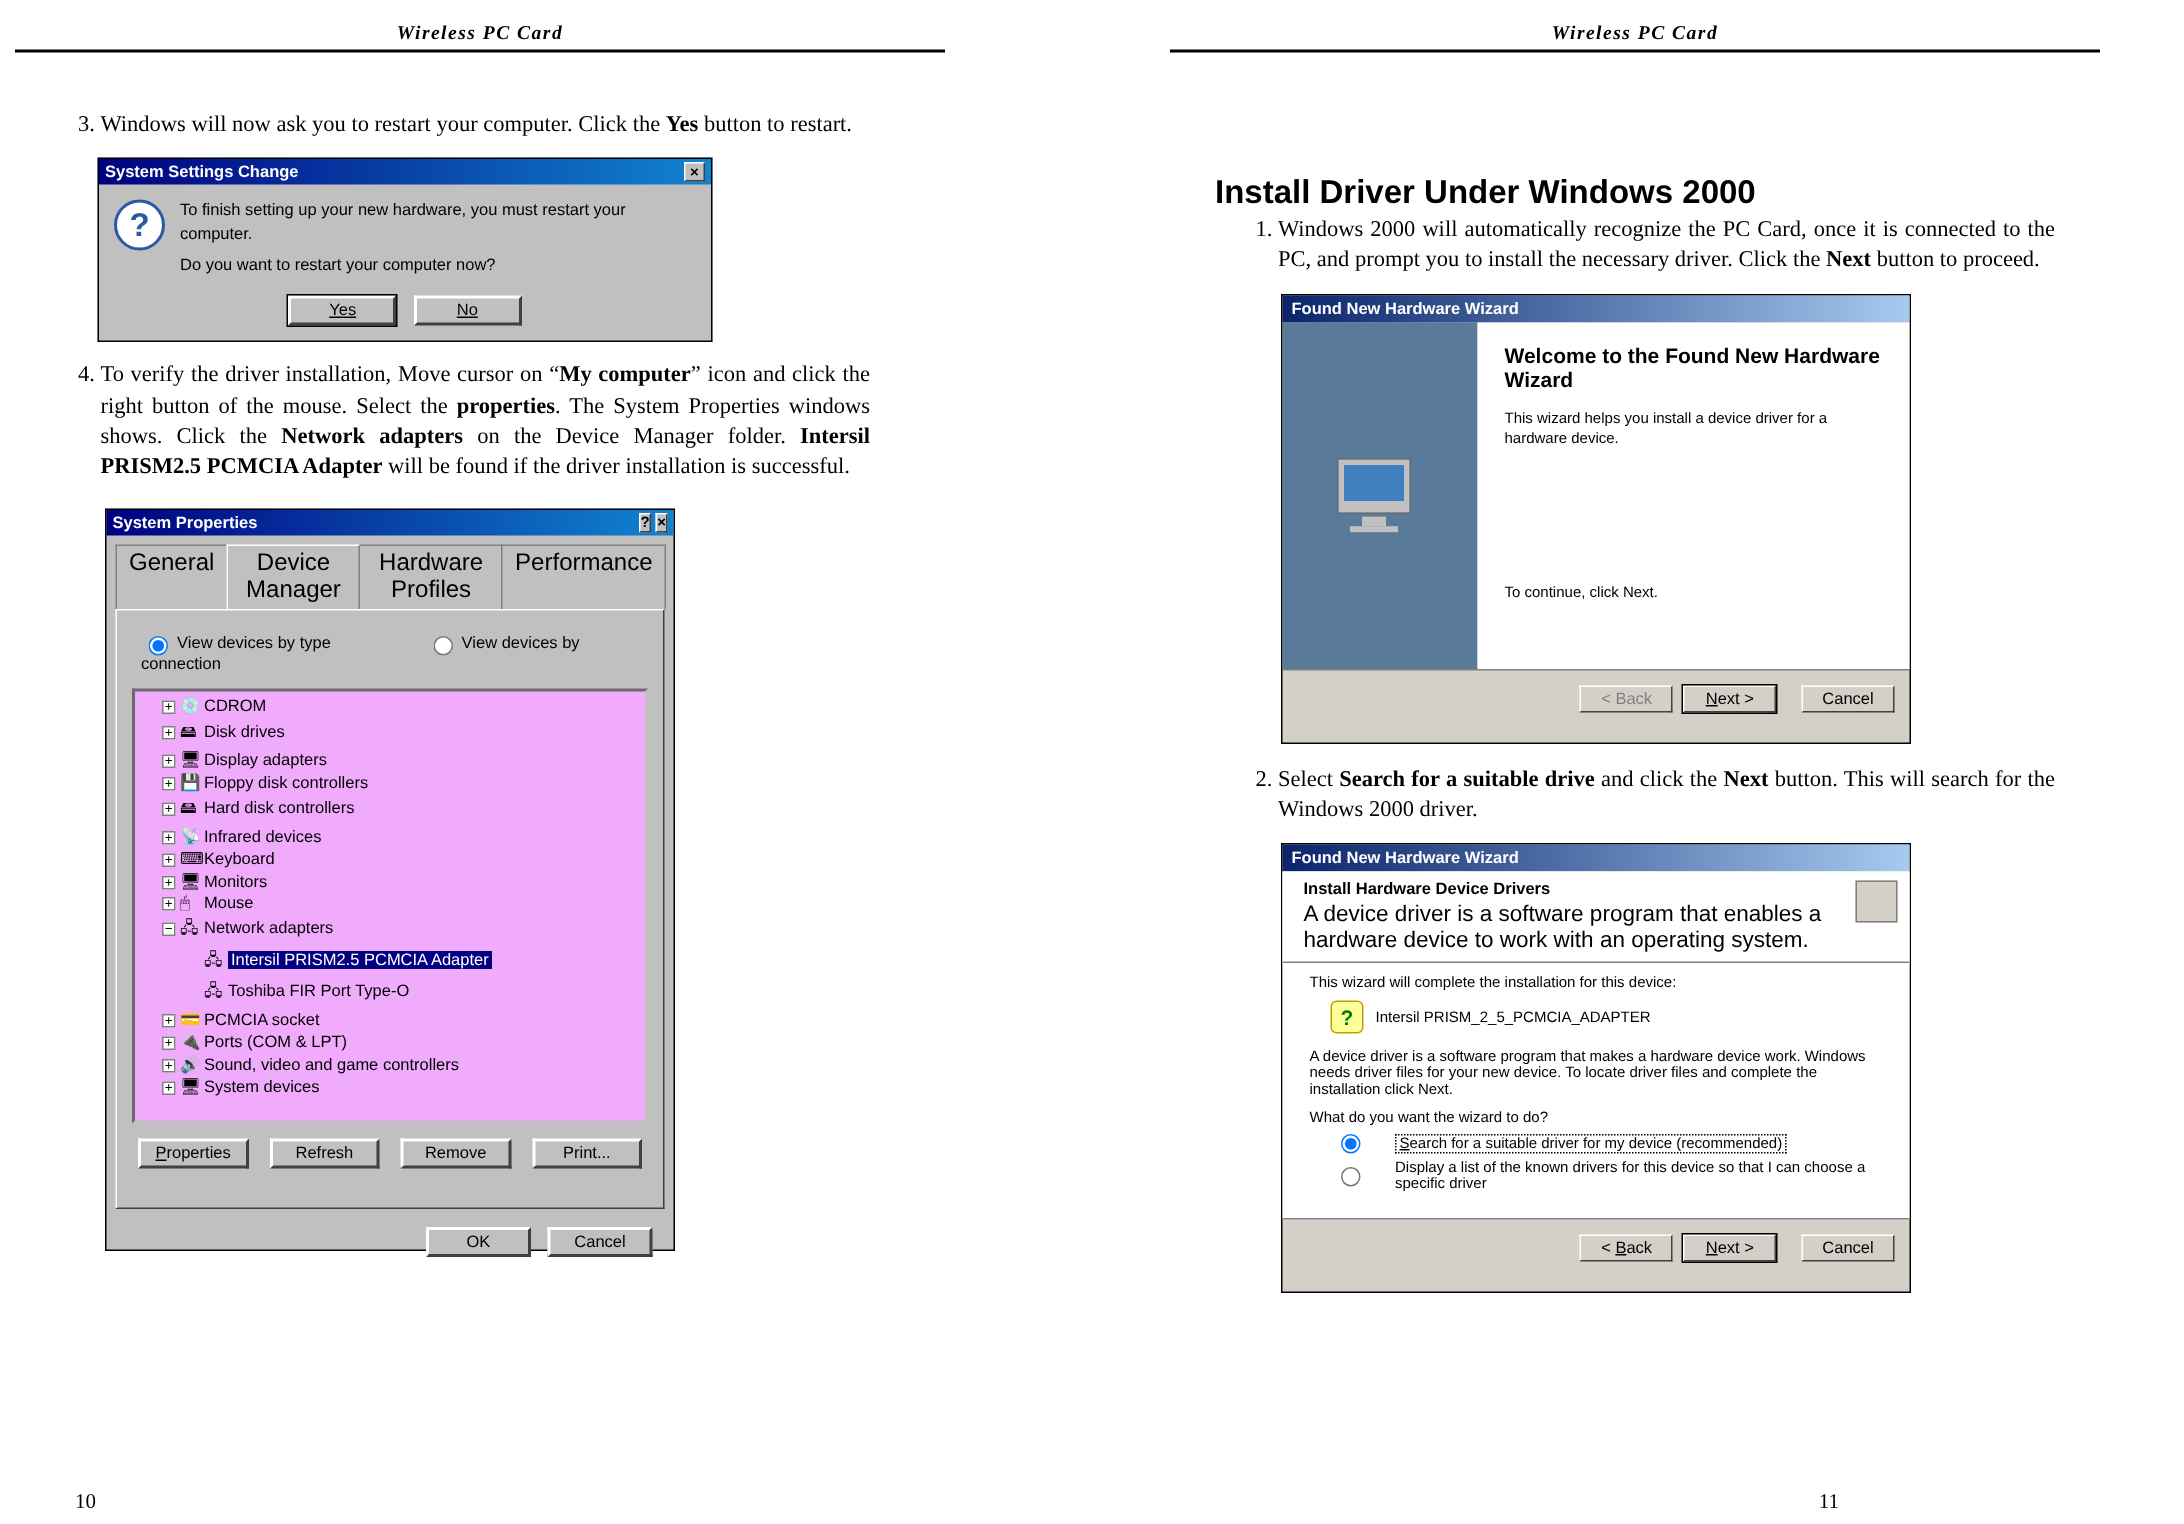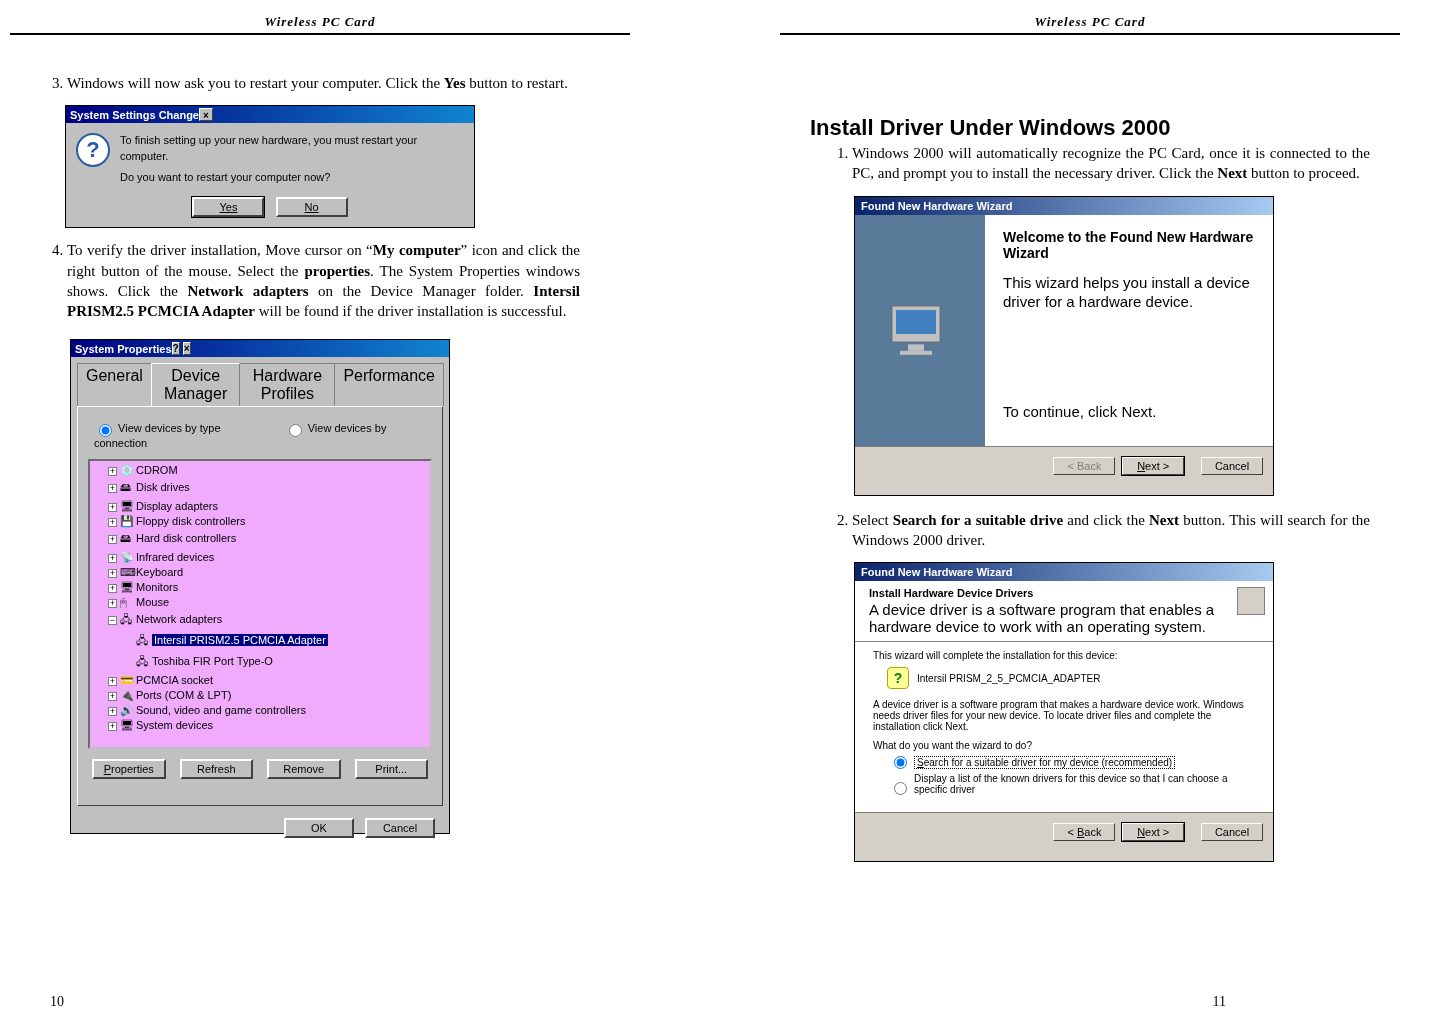--- a/index.html
+++ b/index.html
@@ -55,20 +55,21 @@
     font-family: Tahoma, Arial, sans-serif;
     font-size: 11px;
     color: #000;
   }
   .title98 {
     background: linear-gradient(to right, #000080, #1084d0);
     color: #fff;
     font-weight: bold;
     padding: 2px 4px;
     display: flex;
+    justify-content: space-between;
     align-items: center;
     font-size: 11px;
   }
   .title98 .xbtn {
     background: #c0c0c0;
     color: #000;
     font-size: 10px;
     width: 14px;
     height: 13px;
     text-align: center;
@@ -195,21 +196,21 @@
   .wiz2k-left {
     width: 130px;
     background: #5a7a9a;
     display: flex;
     align-items: center;
     justify-content: center;
   }
   .wiz2k-left svg { width: 80px; height: 80px; }
   .wiz2k-right { flex: 1; padding: 14px 14px 14px 18px; background: #fff; }
   .wiz2k-right h3 { font-size: 14px; margin: 0 0 12px 0; font-weight: bold; }
-  .wiz2k-right p { font-size: 15px; margin: 10px 0; line-height: 1.3; }
+  .wiz2k-right p { font-size: 10px; margin: 10px 0; line-height: 1.3; }
   .wiz2k-footer { text-align: right; padding: 10px 10px 0 0; }
   .btn2k {
     display: inline-block;
     min-width: 62px;
     padding: 2px 8px;
     background: #d4d0c8;
     border: 1px solid #404040;
     border-top-color: #fff;
     border-left-color: #fff;
     margin-left: 4px;
@@ -228,21 +229,21 @@
   .wiz2k-step2 .header2 { background:#fff; border-bottom:1px solid #808080; padding: 6px 38px 6px 14px; position:relative; }
   .wiz2k-step2 .header2 .h2t { font-weight: bold; font-size: 11px; }
   .wiz2k-step2 .header2 .h2d { font-size: 15px; margin-top:2px; }
   .wiz2k-step2 .header2 .h2icon {
     position:absolute; right:8px; top:6px; width:28px; height:28px;
     background:#d4d0c8; border:1px solid #808080;
   }
   .wiz2k-step2 .body2 { padding: 8px 18px; font-size: 10px; }
   .wiz2k-step2 .device-row { display:flex; align-items:center; gap:8px; margin:6px 0 10px 14px; }
   .wiz2k-step2 .qmark { width:22px; height:22px; border-radius:4px; background:#ffff99; border:1px solid #c0a000; text-align:center; line-height:20px; font-weight:bold; font-size:14px; color:#008000;}
-  .wiz2k-step2 .radio-row { margin: 4px 0 4px 16px; display:flex; align-items:flex-end; gap:4px; }
+  .wiz2k-step2 .radio-row { margin: 4px 0 4px 16px; display:flex; align-items:center; gap:20px; }
   .wiz2k-step2 .radio-row input { margin-top:1px; }
   .wiz2k-step2 .radio-row .rlabel { font-size:10px; }
   .wiz2k-step2 .radio-row .box { border:1px dotted #000; padding:0 2px; display:inline-block; }
   .abs-footer { position: fixed; bottom: 6px; left: 0; width: 1276px; display:flex; justify-content:space-between; padding: 0 50px; font-size:14px; }
 </style>
 </head>
 <body>
 
 <div class="page-container">
 

